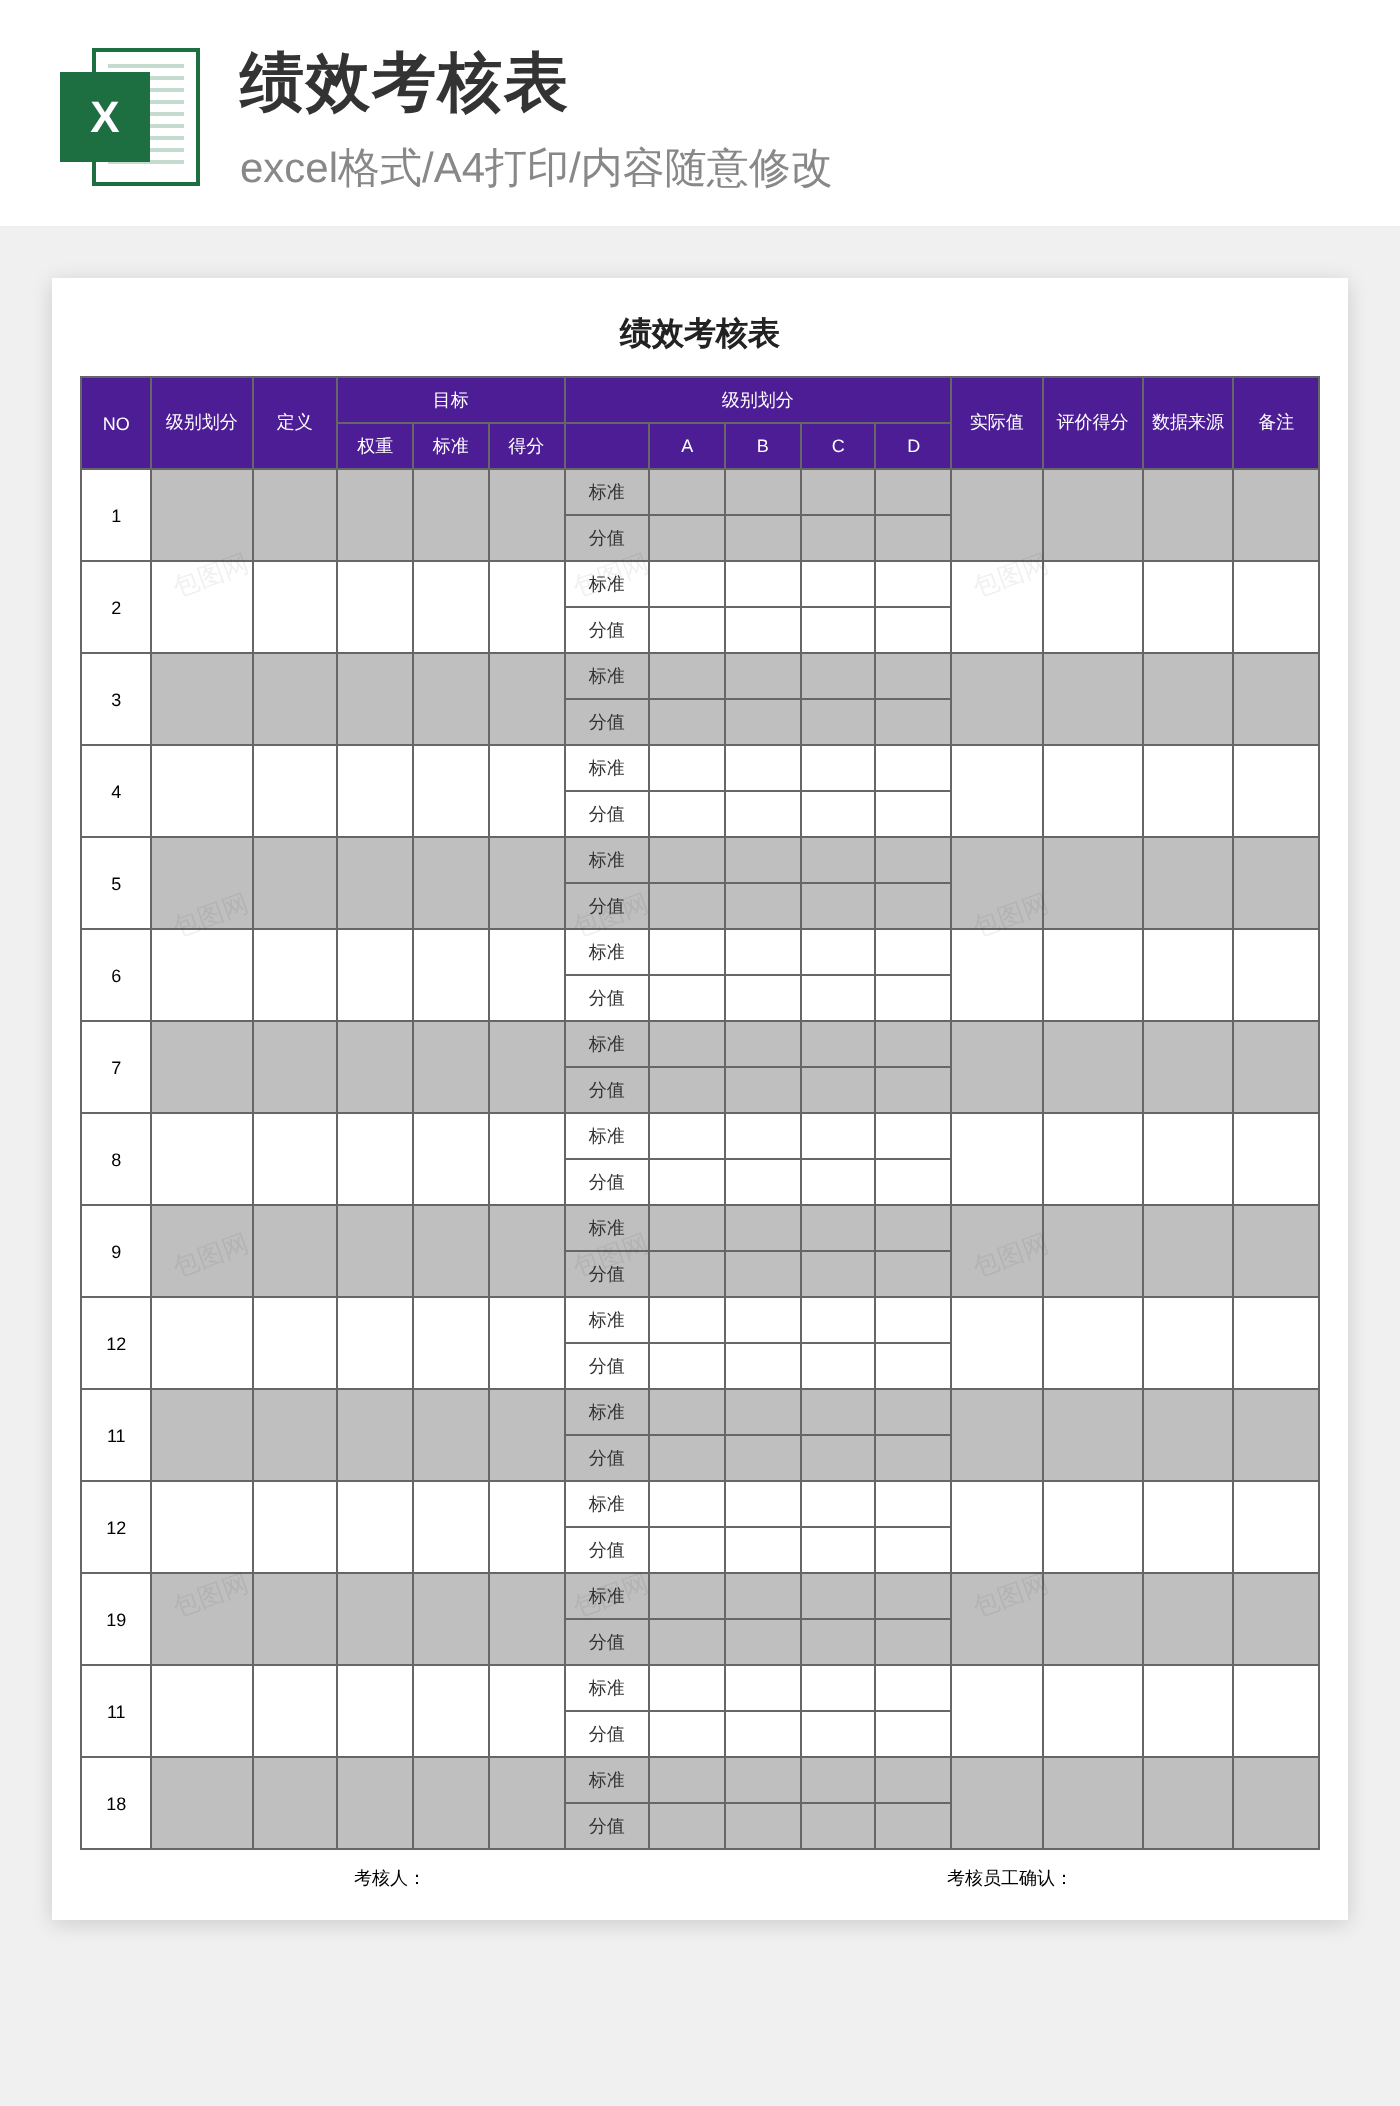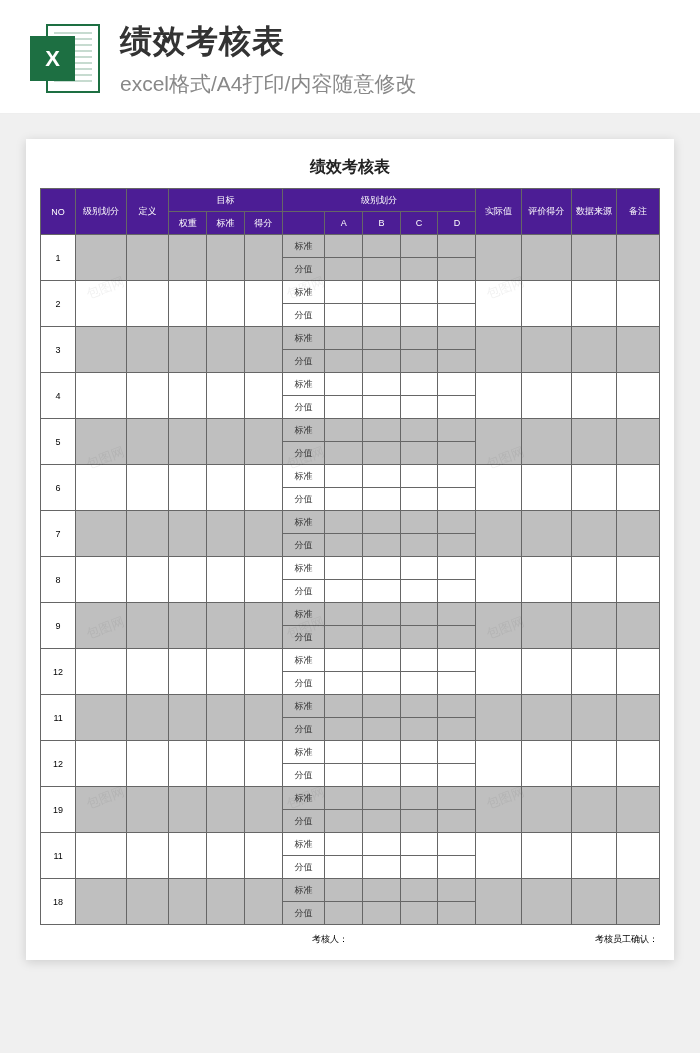--- a/index.html
+++ b/index.html
@@ -110,21 +110,21 @@
   }
   .row-plain td {
     background: #ffffff;
   }
   .num-cell {
     background: #fff !important;
   }
   .footer-row td {
     border: none;
     font-size: 9px;
-    text-align: right;
+    text-align: center;
     padding: 6px 2px 0 2px;
     height: auto;
   }
   .footer-right {
     text-align: left;
   }
   .watermark {
     position: absolute;
     color: rgba(0,0,0,0.06);
     font-size: 13px;

